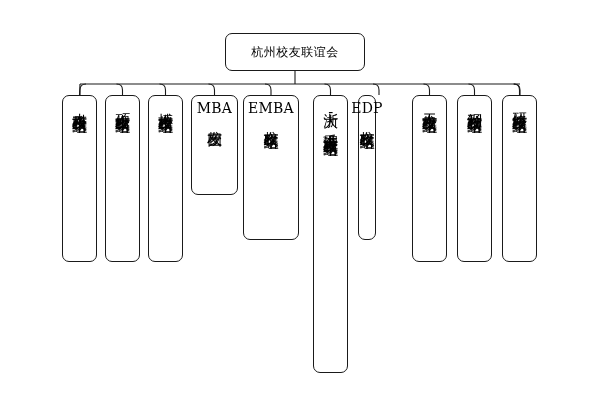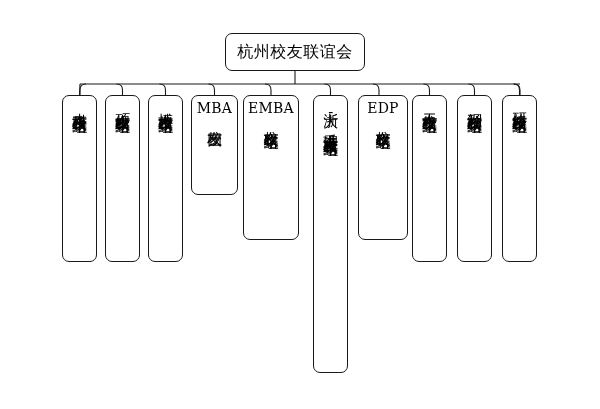--- a/index.html
+++ b/index.html
@@ -37,21 +37,21 @@
     height: 38px;
     box-sizing: border-box;
     border: 1.1px solid #1a1a1a;
     border-radius: 7px;
     background: #ffffff;
     display: flex;
     align-items: center;
     justify-content: center;
   }
   .root-label {
-    font-size: 16px;
+    font-size: 12px;
     line-height: 1;
     letter-spacing: 0.5px;
     white-space: nowrap;
   }
   
   .child-node {
     position: absolute;
     box-sizing: border-box;
     border: 1.1px solid #1a1a1a;
     border-radius: 7px;
@@ -117,21 +117,21 @@
         <span class="latin-part">MBA</span>
         <span class="cjk-part">校友团</span>
       </div>
       <div class="child-node" style="left: 243px; top: 95px; width: 56px; height: 145px; text-align: center;">
         <span class="latin-part">EMBA</span>
         <span class="cjk-part">校友联络组</span>
       </div>
       <div class="child-node" style="left: 313px; top: 95px; width: 35px; height: 278px;">
         <span class="cjk-part">浙大-香港理大校友联络组</span>
       </div>
-      <div class="child-node" style="left: 358px; top: 95px; width: 50px; height: 145px;">
+      <div class="child-node" style="left: 358px; top: 95px; width: 18px; height: 145px;">
         <span class="latin-part">EDP</span>
         <span class="cjk-part">校友联络组</span>
       </div>
       <div class="child-node" style="left: 412px; top: 95px; width: 35px; height: 167px;">
         <span class="cjk-part">干专校友联络组</span>
       </div>
       <div class="child-node" style="left: 457px; top: 95px; width: 35px; height: 167px;">
         <span class="cjk-part">经刊校友联络组</span>
       </div>
       <div class="child-node" style="left: 502px; top: 95px; width: 35px; height: 167px;">

